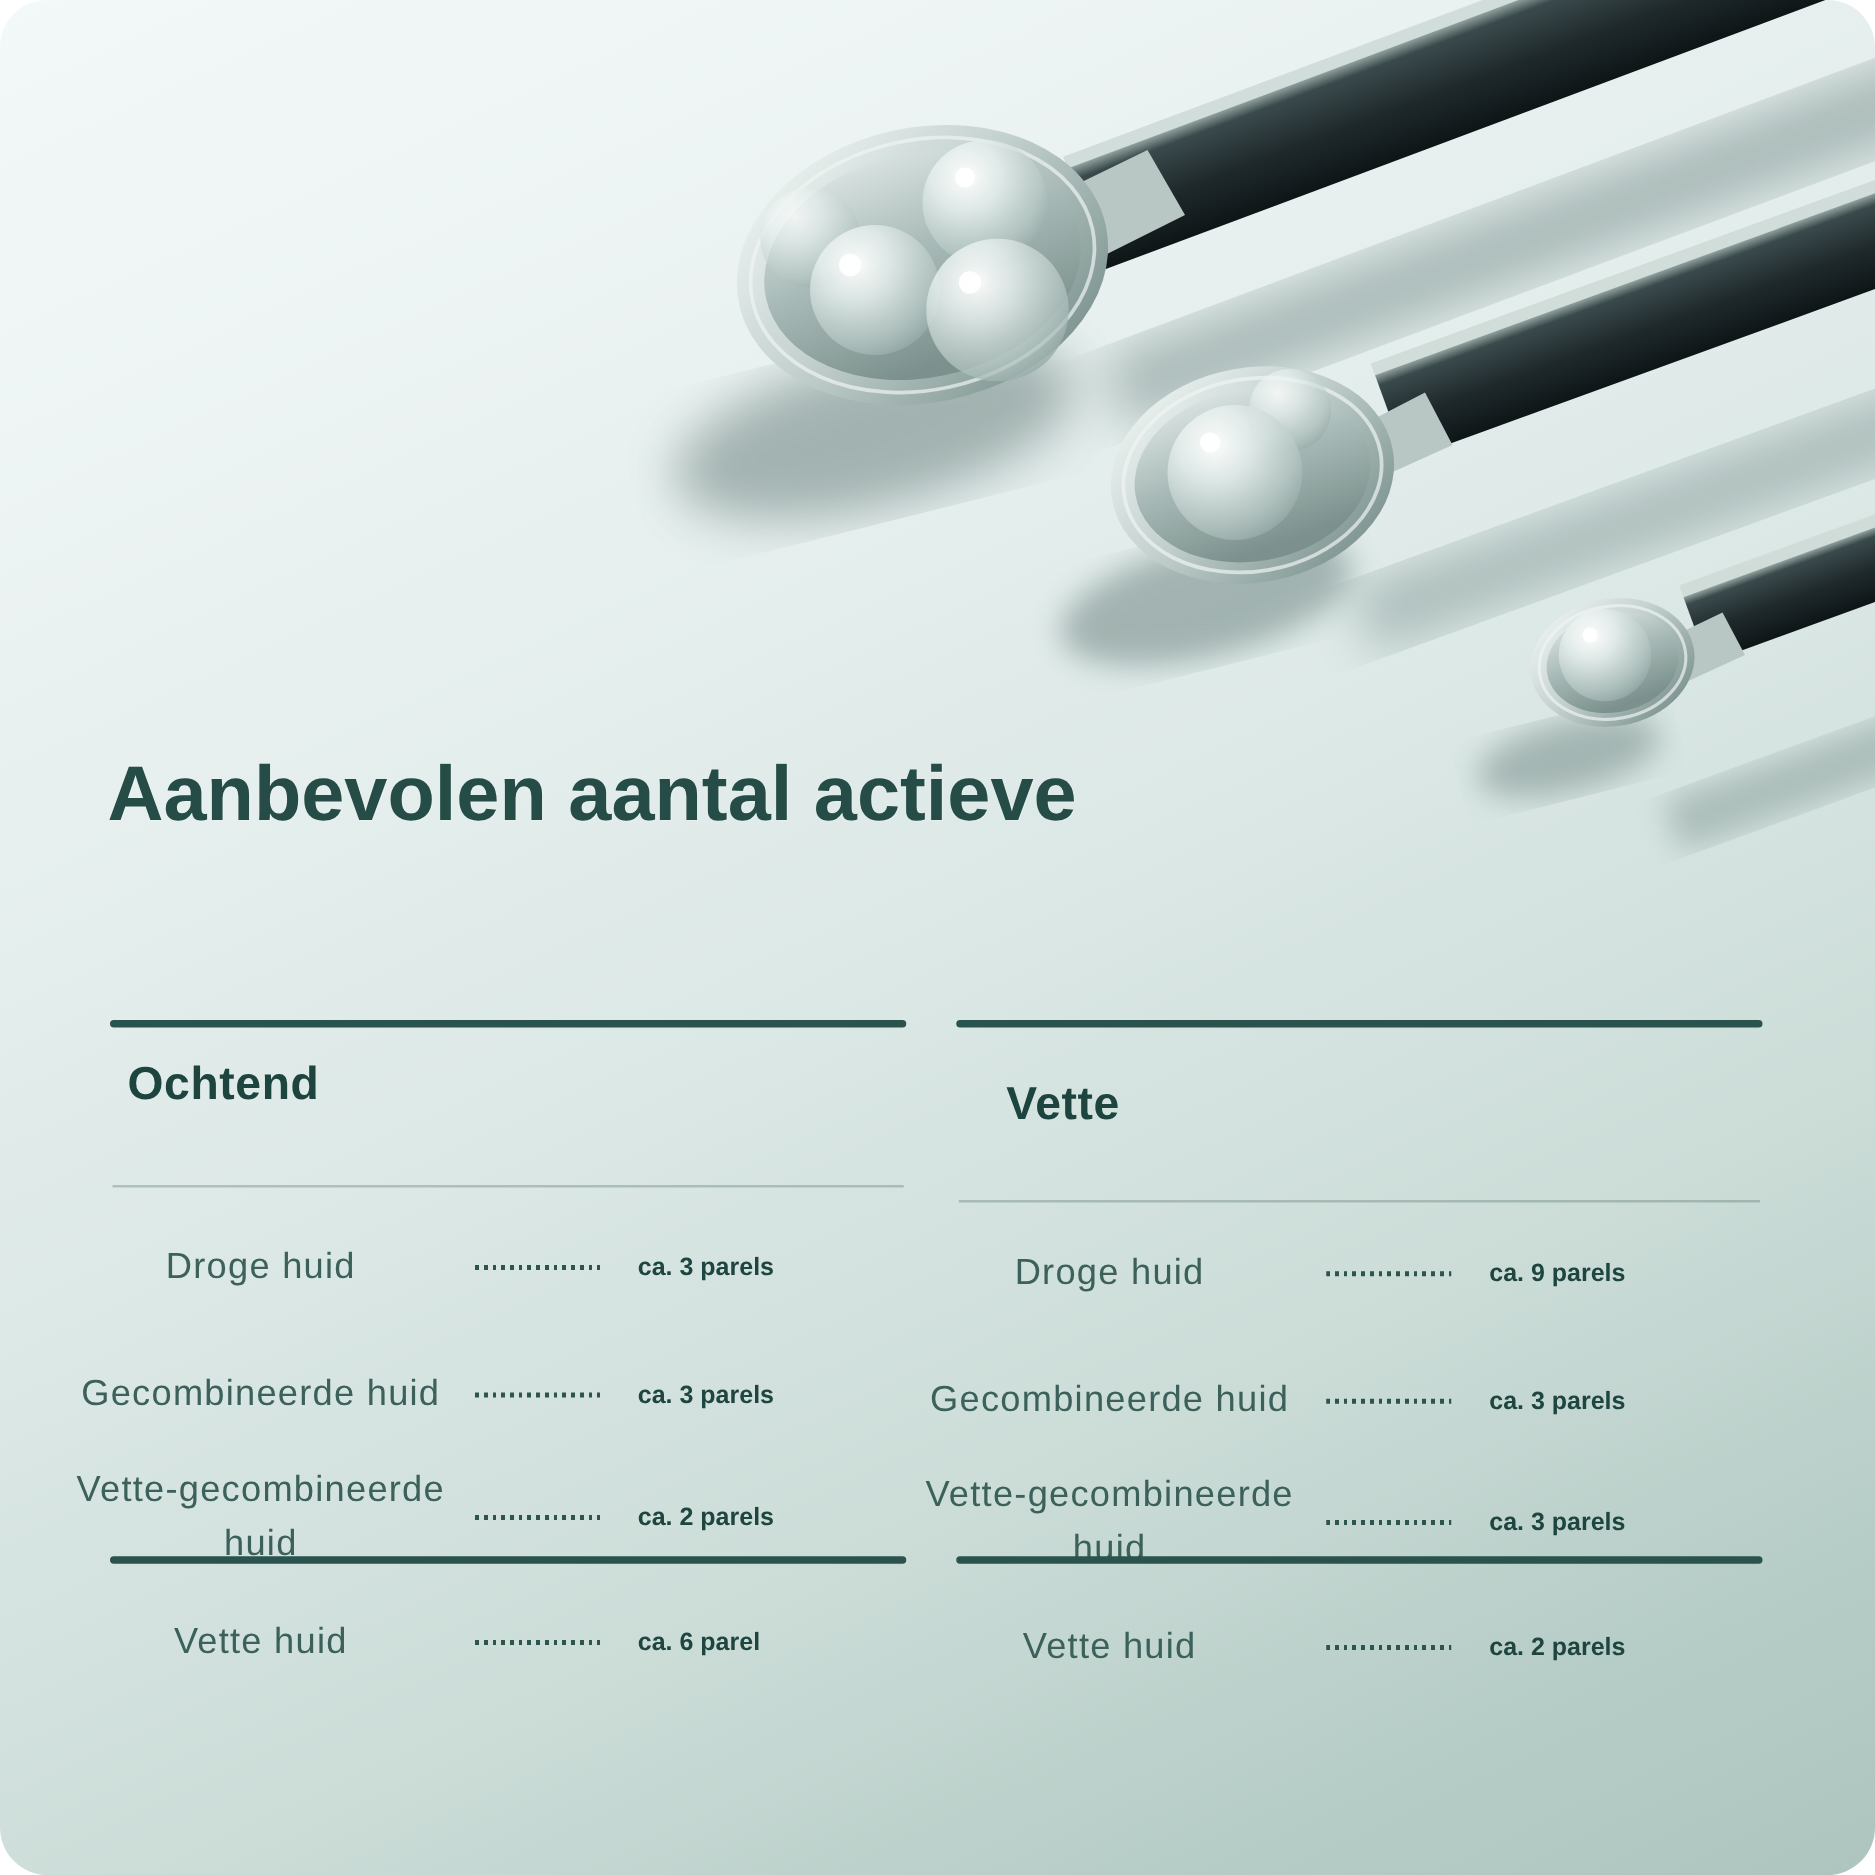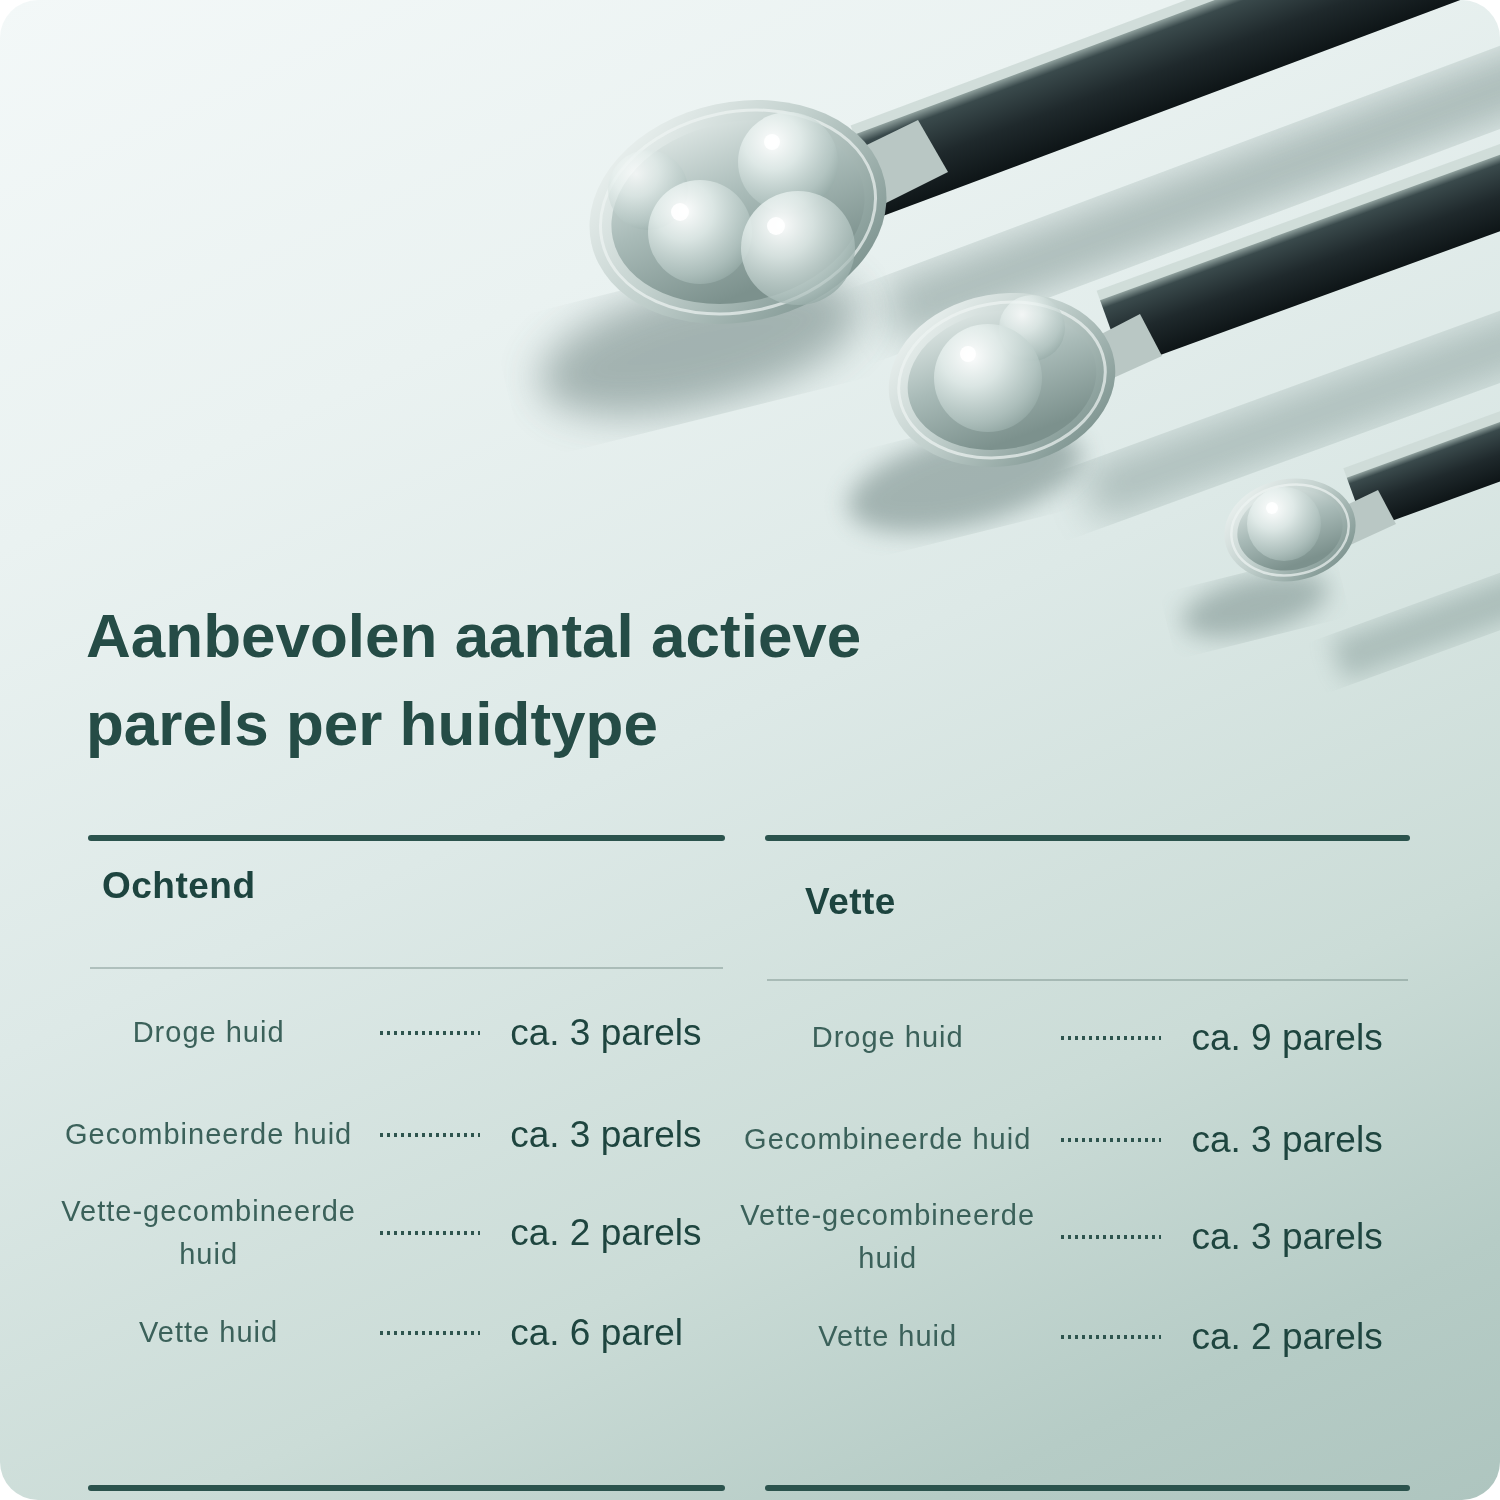--- a/index.html
+++ b/index.html
@@ -27,22 +27,22 @@
     left: 86px; top: 592px;
     font-size: 62px;
     font-weight: bold;
     line-height: 1.42;
     color: #254c46;
     letter-spacing: 0px;
     text-shadow: 1px 1px 0 rgba(255,255,255,0.22);
   }
   .col {
     position: absolute;
-    top: 835px;
-    height: 656px;
+    top: 816px;
+    height: 435px;
   }
   #col-left  { left: 88px;  width: 637px; }
   #col-right { left: 765px; width: 645px; }
 
   .rule-thick {
     position: absolute; left: 0; right: 0;
     height: 6px; border-radius: 3px;
     background: #2b534d;
   }
   .rule-top { top: 0; }
@@ -93,22 +93,22 @@
   .leader {
     flex: 0 0 100px;
     height: 4px;
     margin: 0 6px;
     background: repeating-linear-gradient(to right,
       #2e544e 0 3px, transparent 3px 7px);
   }
   .row-value {
     flex: 1;
     padding-left: 24px;
-    font-size: 37px;
-    font-weight: normal;
+    font-size: 20px;
+    font-weight: bold;
     color: #1e453f;
     white-space: nowrap;
   }
 </style>
 </head>
 <body>
 
 <div class="card">
 
   <svg class="photo" viewBox="0 0 1500 700">
@@ -209,21 +209,20 @@
       </g>
       <g>
         <circle cx="1284" cy="524" r="37" fill="url(#gPearl)"></circle>
         <circle cx="1272" cy="508" r="6" fill="#ffffff" opacity="0.9"></circle>
       </g>
     </g>
   </svg>
 
   <div class="title">
     <div>Aanbevolen aantal actieve</div>
-    <div>parels per huidtype</div>
   </div>
 
   <div class="col" id="col-left">
     <div class="rule-thick rule-top"></div>
     <div class="col-header">Ochtend</div>
     <div class="rule-thin"></div>
 
     <div class="trow r1">
       <div class="row-label">Droge huid</div>
       <div class="leader"></div>

